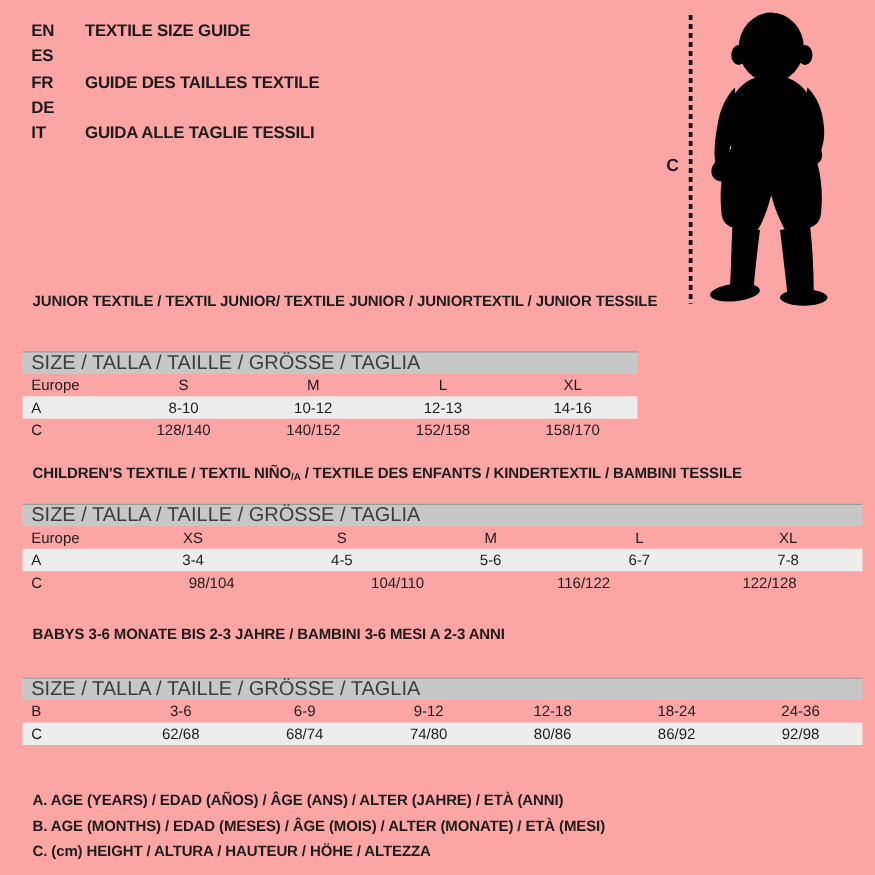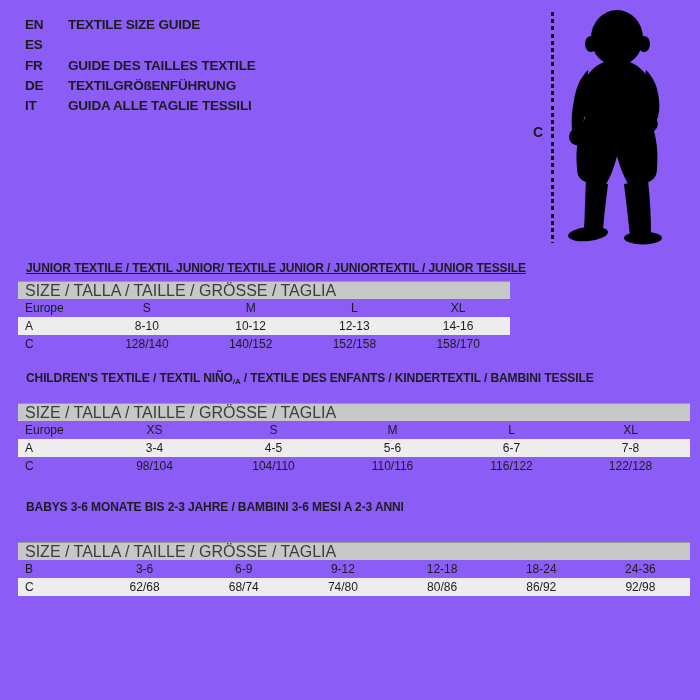--- a/index.html
+++ b/index.html
@@ -1,17 +1,17 @@
 <!DOCTYPE html>
 <html><head>
 <meta charset="utf-8">
 <style>
   html,body{margin:0;padding:0;}
   .page{
-    position:relative;width:700px;height:700px;background:#8b5cf6;overflow:hidden;
+    position:relative;width:700px;height:700px;background:#fca5a5;overflow:hidden;
     font-family:"Liberation Sans",sans-serif;color:#1c1c1c;
   }
   
   .lang-list{position:absolute;left:25px;top:15px;}
   .lang-row{display:flex;font-weight:bold;font-size:13.5px;line-height:20.3px;letter-spacing:-0.2px;}
   .lang-code{width:43px;flex:0 0 43px;}
   
   .measure-line{
     position:absolute;left:551px;top:12px;width:3px;height:231px;
     background:repeating-linear-gradient(to bottom,#111 0 4px,transparent 4px 7.2px);
@@ -47,21 +47,20 @@
     </div>
     <div class="lang-row">
       <span class="lang-code">ES</span>
     </div>
     <div class="lang-row">
       <span class="lang-code">FR</span>
       <span class="lang-title">GUIDE DES TAILLES TEXTILE</span>
     </div>
     <div class="lang-row">
       <span class="lang-code">DE</span>
-      <span class="lang-title">TEXTILGRÖßENFÜHRUNG</span>
     </div>
     <div class="lang-row">
       <span class="lang-code">IT</span>
       <span class="lang-title">GUIDA ALLE TAGLIE TESSILI</span>
     </div>
   </div>
 
   <div class="measure-line"></div>
   <div class="figure-label">C</div>
   <svg class="silhouette" width="112" height="240" viewBox="0 0 112 240" fill="#000">
@@ -71,21 +70,21 @@
     <path d="M59,52 C76,52 88,62 92,76 C95,86 96,96 95,106 L88,112 L30,112 L23,106 C22,96 23,86 26,76 C30,62 42,52 59,52 Z"></path>
     <path d="M30,62 C22,70 18,80 16,92 C14,102 13,112 14,122 C10,126 10,133 15,136 C20,139 27,137 29,131 C31,126 29,120 25,118 C26,108 28,98 31,90 Z"></path>
     <path d="M88,62 C96,70 100,80 101,92 C102,100 101,106 99,112 C101,117 99,123 93,124 C87,125 83,121 83,115 C83,110 86,106 90,105 C89,96 87,88 84,82 Z"></path>
     <path d="M30,105 L88,105 C97,118 101,140 99,160 C99,168 96,172 90,174 L70,176 C66,168 62,160 59,148 C56,160 52,170 48,176 L28,174 C22,172 19,168 19,160 C17,140 21,118 30,105 Z"></path>
     <path d="M28,172 L50,176 C48,192 46,208 45,222 L26,222 C27,205 27,188 28,172 Z"></path>
     <path d="M66,176 L90,172 C92,190 93,208 93,226 L72,228 C70,210 68,192 66,176 Z"></path>
     <ellipse cx="30" cy="226" rx="20" ry="7" transform="rotate(-6 30 226)"></ellipse>
     <ellipse cx="85" cy="230" rx="19" ry="6.5"></ellipse>
   </svg>
 
-  <div class="sec-title" style="top:261px;text-decoration:underline;">JUNIOR TEXTILE / TEXTIL JUNIOR/ TEXTILE JUNIOR / JUNIORTEXTIL / JUNIOR TESSILE</div>
+  <div class="sec-title" style="top:234px;">JUNIOR TEXTILE / TEXTIL JUNIOR/ TEXTILE JUNIOR / JUNIORTEXTIL / JUNIOR TESSILE</div>
   <div class="sizetable" style="top:281px;width:492px;">
     <div class="size-bar">SIZE / TALLA / TAILLE / GRÖSSE / TAGLIA</div>
     <div class="trow">
       <span class="tlabel">Europe</span>
       <span class="tcell">S</span>
       <span class="tcell">M</span>
       <span class="tcell">L</span>
       <span class="tcell">XL</span>
     </div>
     <div class="trow shaded">
@@ -122,21 +121,20 @@
       <span class="tcell">3-4</span>
       <span class="tcell">4-5</span>
       <span class="tcell">5-6</span>
       <span class="tcell">6-7</span>
       <span class="tcell">7-8</span>
     </div>
     <div class="trow">
       <span class="tlabel">C</span>
       <span class="tcell">98/104</span>
       <span class="tcell">104/110</span>
-      <span class="tcell">110/116</span>
       <span class="tcell">116/122</span>
       <span class="tcell">122/128</span>
     </div>
   </div>
 
   <div class="sec-title two-line" style="top:497px;">
     <div>BABYS 3-6 MONATE BIS 2-3 JAHRE / BAMBINI 3-6 MESI A 2-3 ANNI</div>
   </div>
   <div class="sizetable" style="top:542px;width:672px;">
     <div class="size-bar">SIZE / TALLA / TAILLE / GRÖSSE / TAGLIA</div>
@@ -153,14 +151,19 @@
       <span class="tlabel">C</span>
       <span class="tcell">62/68</span>
       <span class="tcell">68/74</span>
       <span class="tcell">74/80</span>
       <span class="tcell">80/86</span>
       <span class="tcell">86/92</span>
       <span class="tcell">92/98</span>
     </div>
   </div>
 
+  <div class="legend">
+    <div>A. AGE (YEARS) / EDAD (AÑOS) / ÂGE (ANS) / ALTER (JAHRE) / ETÀ (ANNI)</div>
+    <div>B. AGE (MONTHS) / EDAD (MESES) / ÂGE (MOIS) / ALTER (MONATE) / ETÀ (MESI)</div>
+    <div>C. (cm) HEIGHT / ALTURA / HAUTEUR / HÖHE / ALTEZZA</div>
+  </div>
 
 </div>
 
 </body></html>

